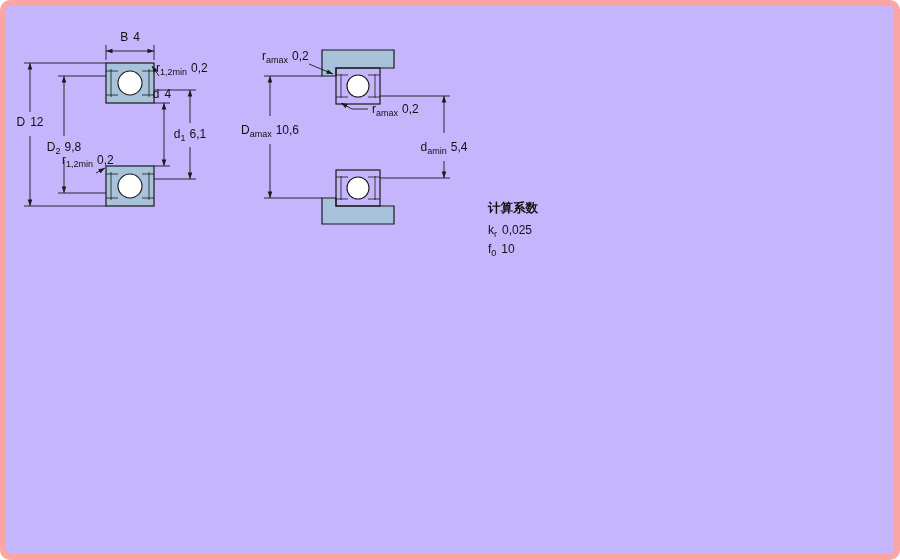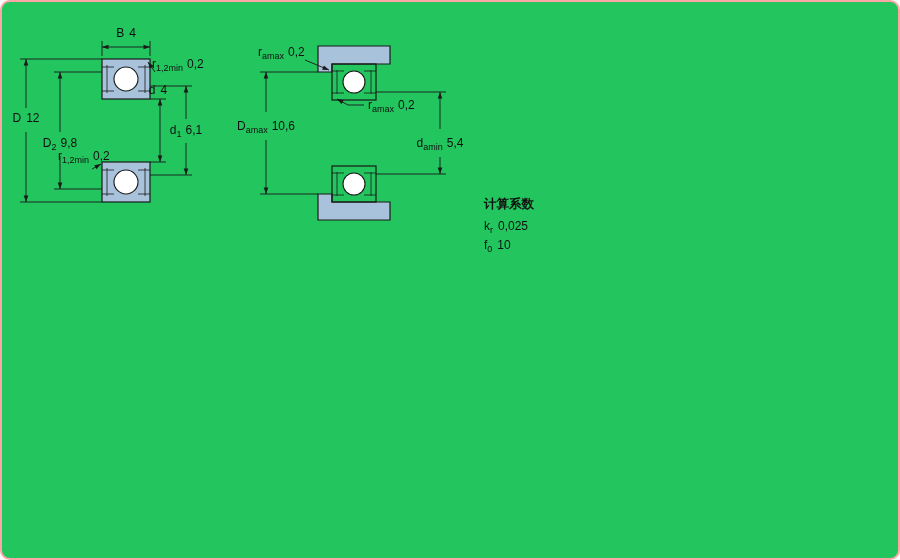--- a/index.html
+++ b/index.html
@@ -1,19 +1,19 @@
 <!DOCTYPE html>
 <html><head>
 <meta charset="utf-8">
 <style>
   html, body { margin: 0; padding: 0; background: #ffffff; }
   body { width: 900px; height: 560px; position: relative; overflow: hidden;
          font-family: "Liberation Sans", sans-serif; }
-  .frame { position: absolute; inset: 0; border: 2px solid #fca5a5;
-           border-radius: 10px; box-sizing: border-box; background: #22c55e; }
+  .frame { position: absolute; inset: 0; border: 6px solid #fca5a5;
+           border-radius: 10px; box-sizing: border-box; background: #c4b5fd; }
   svg { position: absolute; left: 0; top: 0; }
   svg text { font-family: "Liberation Sans", sans-serif; font-size: 12px; fill: #111111; }
   .sub { font-size: 9px; }
   .cn-title { font-weight: bold; font-size: 12.5px; }
   .outline { stroke: #1a1a1a; stroke-width: 1.2; fill: none; }
   .steel   { fill: #a7c2da; stroke: #1a1a1a; stroke-width: 1.2; }
   .ball    { fill: #ffffff; stroke: #1a1a1a; stroke-width: 1.1; }
   .inner   { stroke: #1a1a1a; stroke-width: 0.8; fill: none; }
   .dim, .ext, .leader { stroke: #1a1a1a; stroke-width: 0.9; fill: none; }
 </style>

